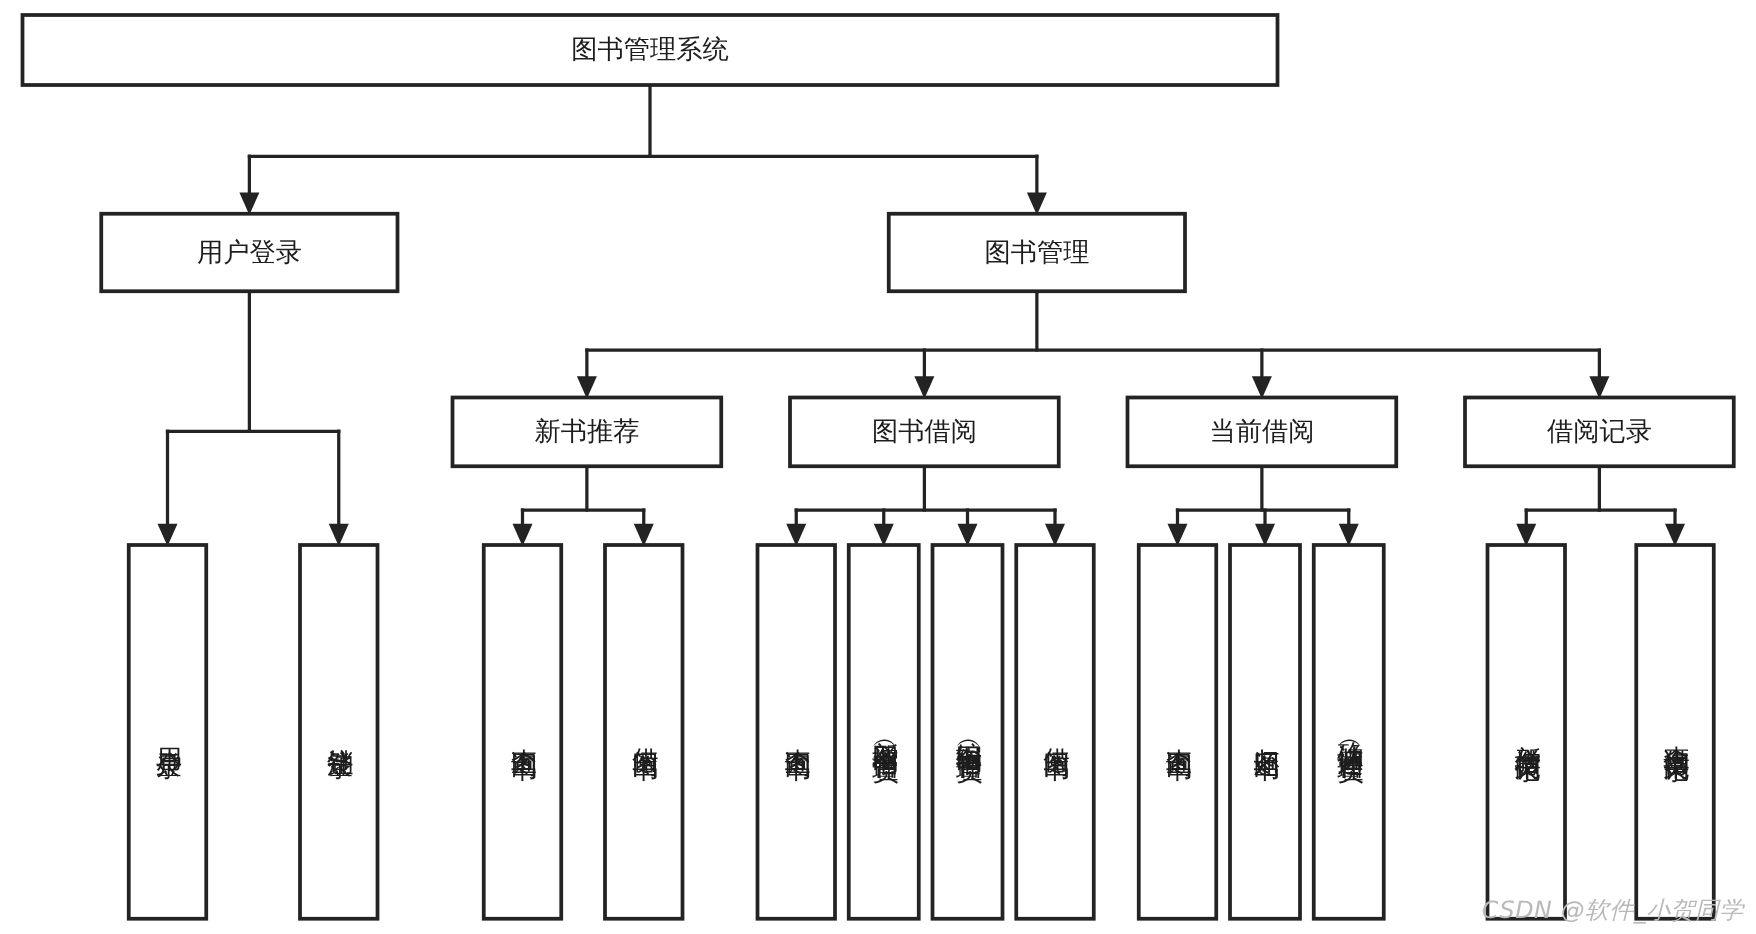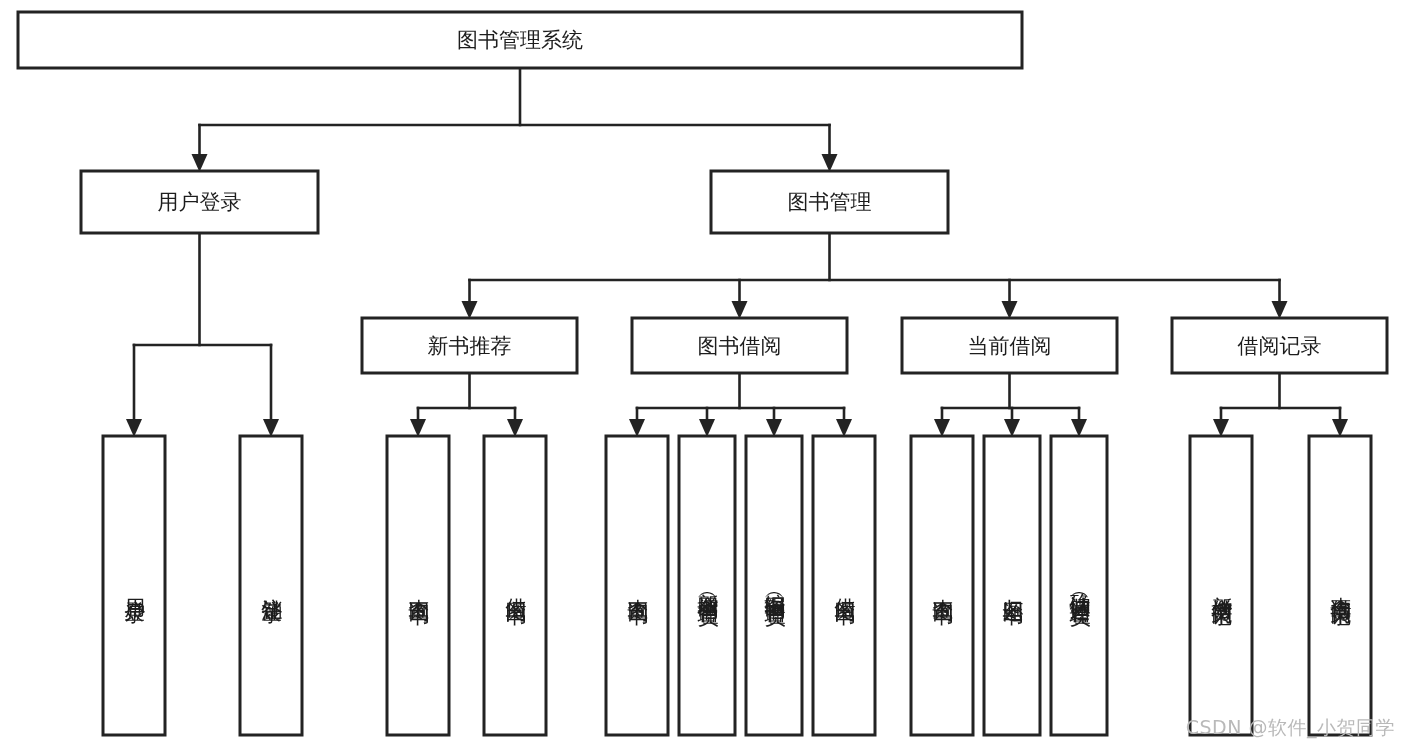--- a/index.html
+++ b/index.html
@@ -61,20 +61,21 @@
   .watermark {
     position: absolute;
     right: 10px;
     bottom: 6px;
     font-family: "DejaVu Sans", "Liberation Sans", sans-serif;
     font-size: 19px;
     color: #b9b9b9;
     white-space: nowrap;
     pointer-events: none;
     letter-spacing: 0.5px;
+    font-style: italic;
   }
 </style>
 </head>
 <body>
 
 <div id="diagram-root">
   <svg id="tree-svg" viewBox="0 0 1405 747">
     <g id="connectors-layer">
         <g>
           <line x1="520" y1="68" x2="520" y2="125" class="conn"></line>

